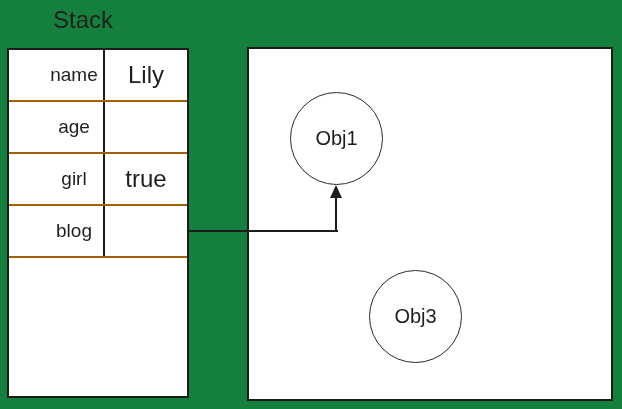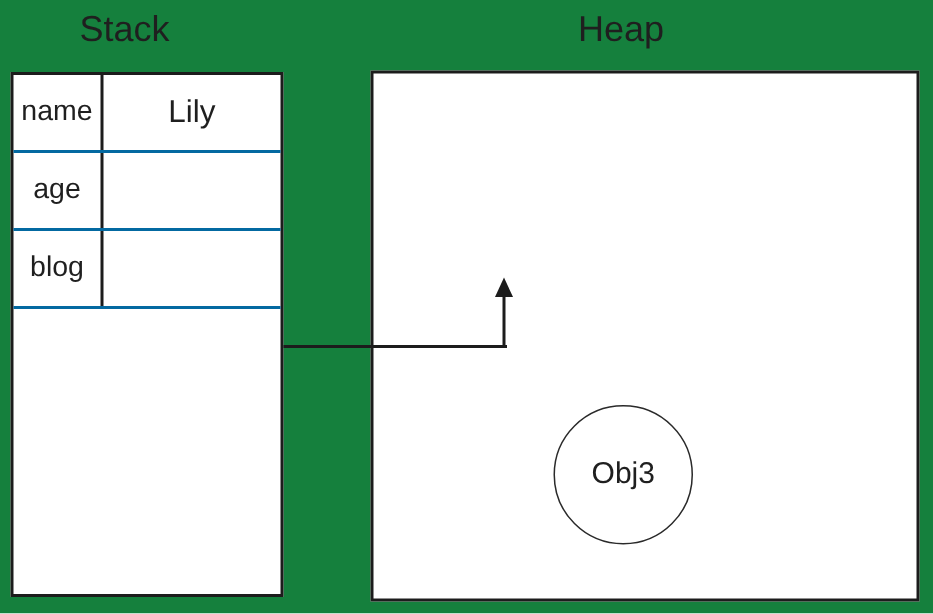--- a/index.html
+++ b/index.html
@@ -36,37 +36,38 @@
     height: 350px;
     border: 2px solid #1c1c1c;
     display: flex;
     flex-direction: column;
     background: #ffffff;
   }
   .stack-row {
     display: flex;
     height: 52px;
     flex: 0 0 52px;
-    border-bottom: 2px solid #0369a1;
+    border-bottom: 2px solid #a16207;
+    padding-left: 36px;
   }
   .stack-key {
     width: 60px;
     flex: 0 0 60px;
     border-right: 2px solid #1c1c1c;
     display: flex;
     align-items: center;
     justify-content: center;
     font-size: 19px;
   }
   .stack-value {
     flex: 1;
     display: flex;
     align-items: center;
     justify-content: center;
-    font-size: 21px;
+    font-size: 24px;
   }
   .stack-empty { flex: 1; }
 
   
   .heap-box {
     position: absolute;
     left: 247px;
     top: 47px;
     width: 366px;
     height: 354px;
@@ -128,38 +129,44 @@
     white-space: nowrap;
   }
 </style>
 </head>
 <body>
 
 <div class="canvas">
 
   <div class="region-title stack-title">Stack</div>
 
-  <div class="region-title heap-title">Heap</div>
 
   <div class="stack-table">
     <div class="stack-row">
       <div class="stack-key">name</div>
       <div class="stack-value">Lily</div>
     </div>
     <div class="stack-row">
       <div class="stack-key">age</div>
     </div>
     <div class="stack-row">
+      <div class="stack-key">girl</div>
+      <div class="stack-value">true</div>
+    </div>
+    <div class="stack-row">
       <div class="stack-key">blog</div>
     </div>
     <div class="stack-empty"></div>
   </div>
 
   <div class="heap-box"></div>
 
+  <div class="heap-object obj1">
+    <span>Obj1</span>
+  </div>
   <div class="heap-object obj3">
     <span>Obj3</span>
   </div>
 
   <div class="arrow-h"></div>
   <div class="arrow-v"></div>
   <div class="arrow-head"></div>
 
 
 </div>

